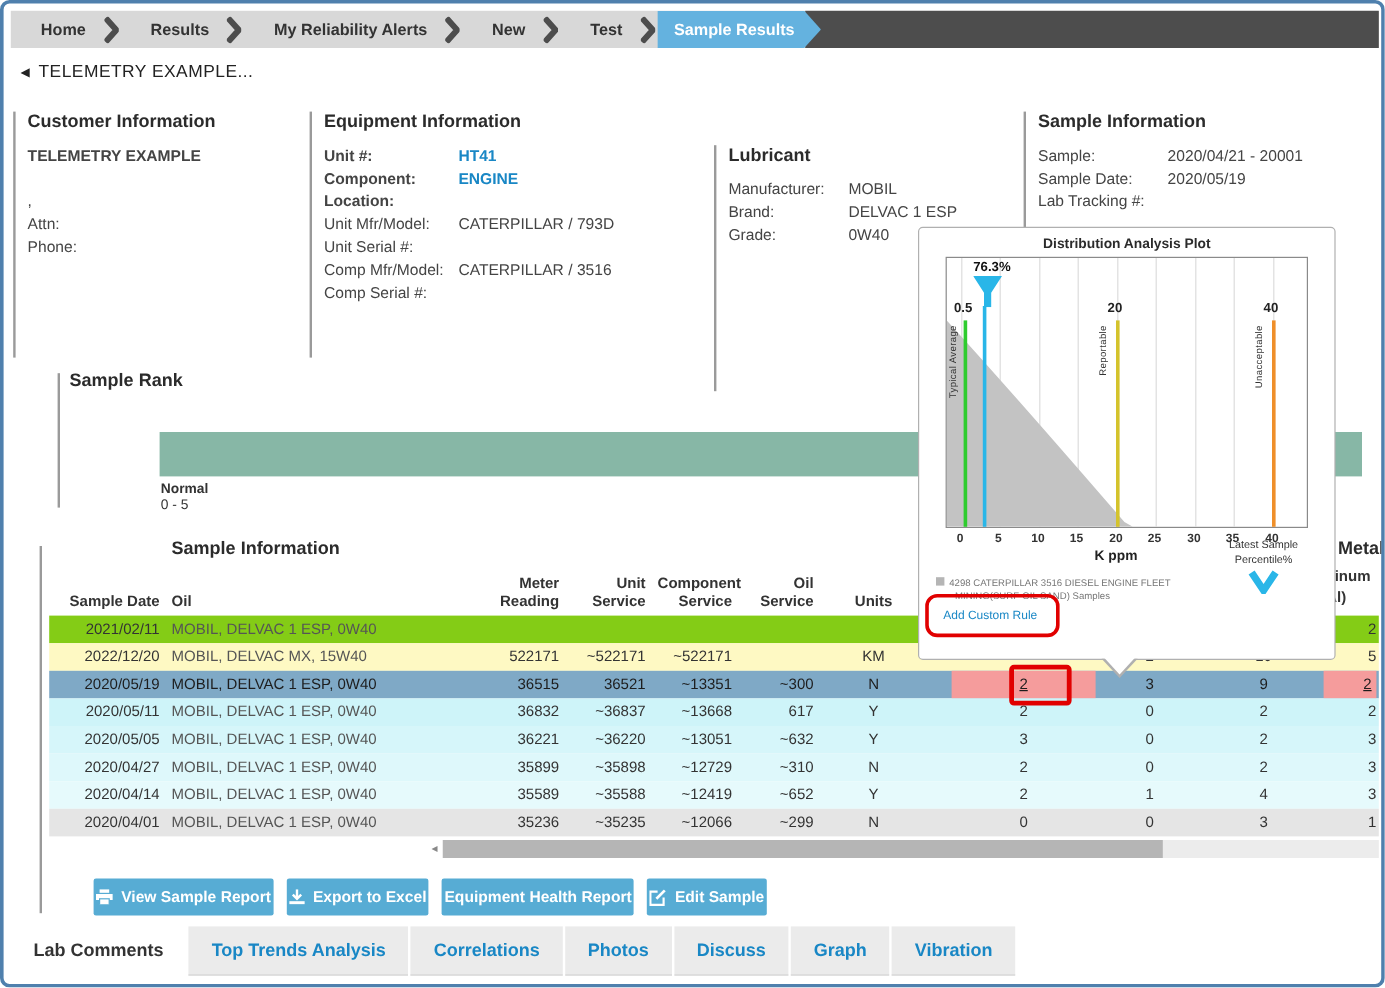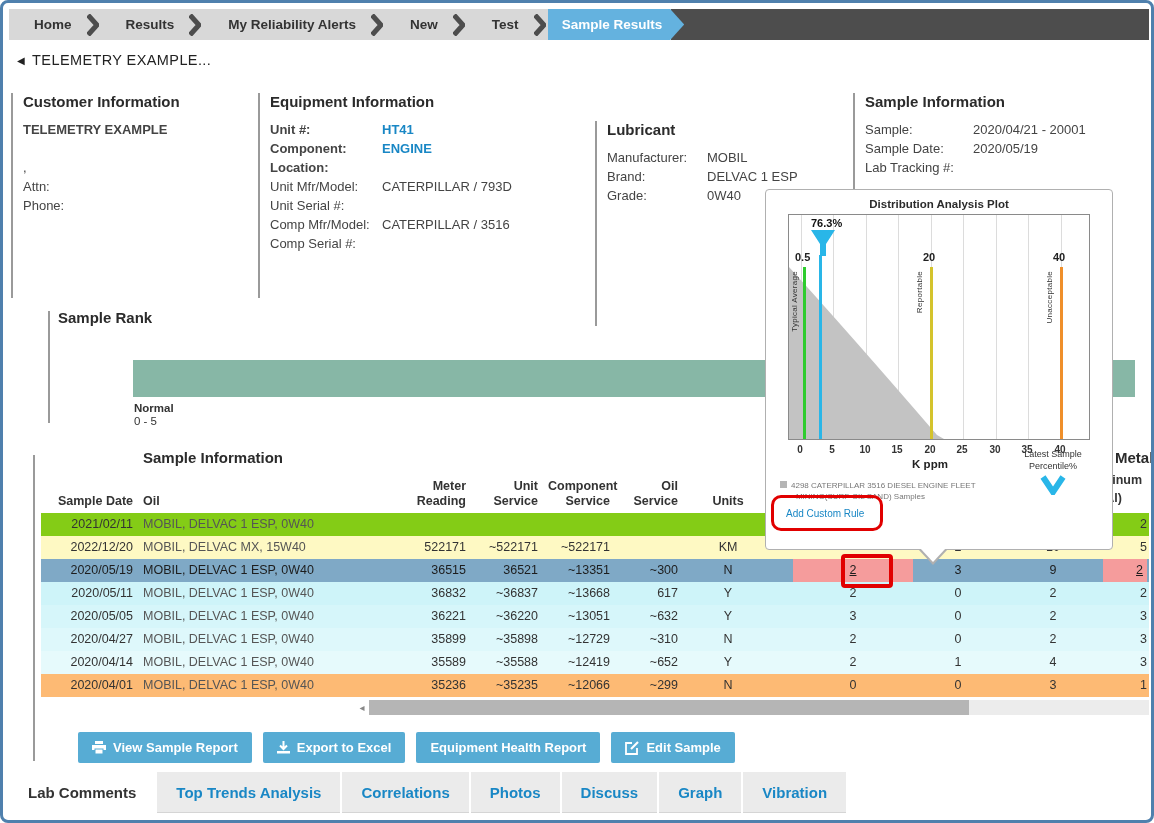--- a/index.html
+++ b/index.html
@@ -56,34 +56,34 @@
   .c-osvc  { left:579px; width:58px;  text-align:right; }
   .c-units { left:647px; width:80px;  text-align:center; }
   .c-k     { left:752px; width:120px; text-align:center; }
   .c-b     { left:882px; width:70px;  text-align:center; }
   .c-c     { left:972px; width:80px;  text-align:center; }
   .c-al    { left:1062px; width:44px; text-align:right; }
   .r0 { background:#84cc16; }
   .r1 { background:#fef9c3; }
   .rsel { background:#7fa9c6; color:#1d1d1d; }
   .r3 { background:#cef4f9; } .r4 { background:#d6f6fa; } .r5 { background:#def8fb; }
-  .r6 { background:#e6fafc; } .r7 { background:#fdba74; }
+  .r6 { background:#e6fafc; } .r7 { background:#e5e5e5; }
   .alertcell { background:#f59c9c; }
   .linkcell { text-decoration:underline; cursor:pointer; }
   #redbox { position:absolute; left:838px; top:551px; width:52px; height:34px;
     border:4px solid #e10000; border-radius:4px; z-index:12; pointer-events:none; }
   
   #hscroll { position:absolute; left:352px; top:697px; width:794px; height:15px; display:flex; align-items:center; }
   #hscroll .arr { width:14px; font-size:10px; color:#888; cursor:pointer; text-align:center; }
   #hscroll .track { flex:1; height:15px; background:#ececec; position:relative; }
   #hscroll .thumb { position:absolute; left:0; top:0; height:15px; width:600px; background:#b5b5b5; cursor:pointer; }
   
   #btnrow { position:absolute; left:75px; top:729px; display:flex; gap:11px; }
   .bbtn { height:31px; background:#57acd4; color:#fff; font-size:13px; font-weight:bold;
-    display:flex; align-items:center; gap:7px; padding:0 14px; border:none; border-radius:2px;
+    display:flex; align-items:center; gap:7px; padding:0 2px; border:none; border-radius:2px;
     cursor:pointer; font-family:inherit; }
   .bbtn svg { display:block; }
   
   #tabbar { position:absolute; left:6px; top:769px; width:1140px; height:41px; display:flex; }
   .tab { background:#ebebeb; color:#1987c5; font-size:15px; font-weight:bold;
     display:flex; align-items:center; padding:0 19px; margin-right:2px; cursor:pointer;
     border-bottom:1px solid #d5d5d5; }
   .tab.active { background:#fff; color:#333; border-bottom:1px solid #fff; }
   
   #popup { position:absolute; left:762px; top:186px; width:348px; height:361px; background:#fff;

